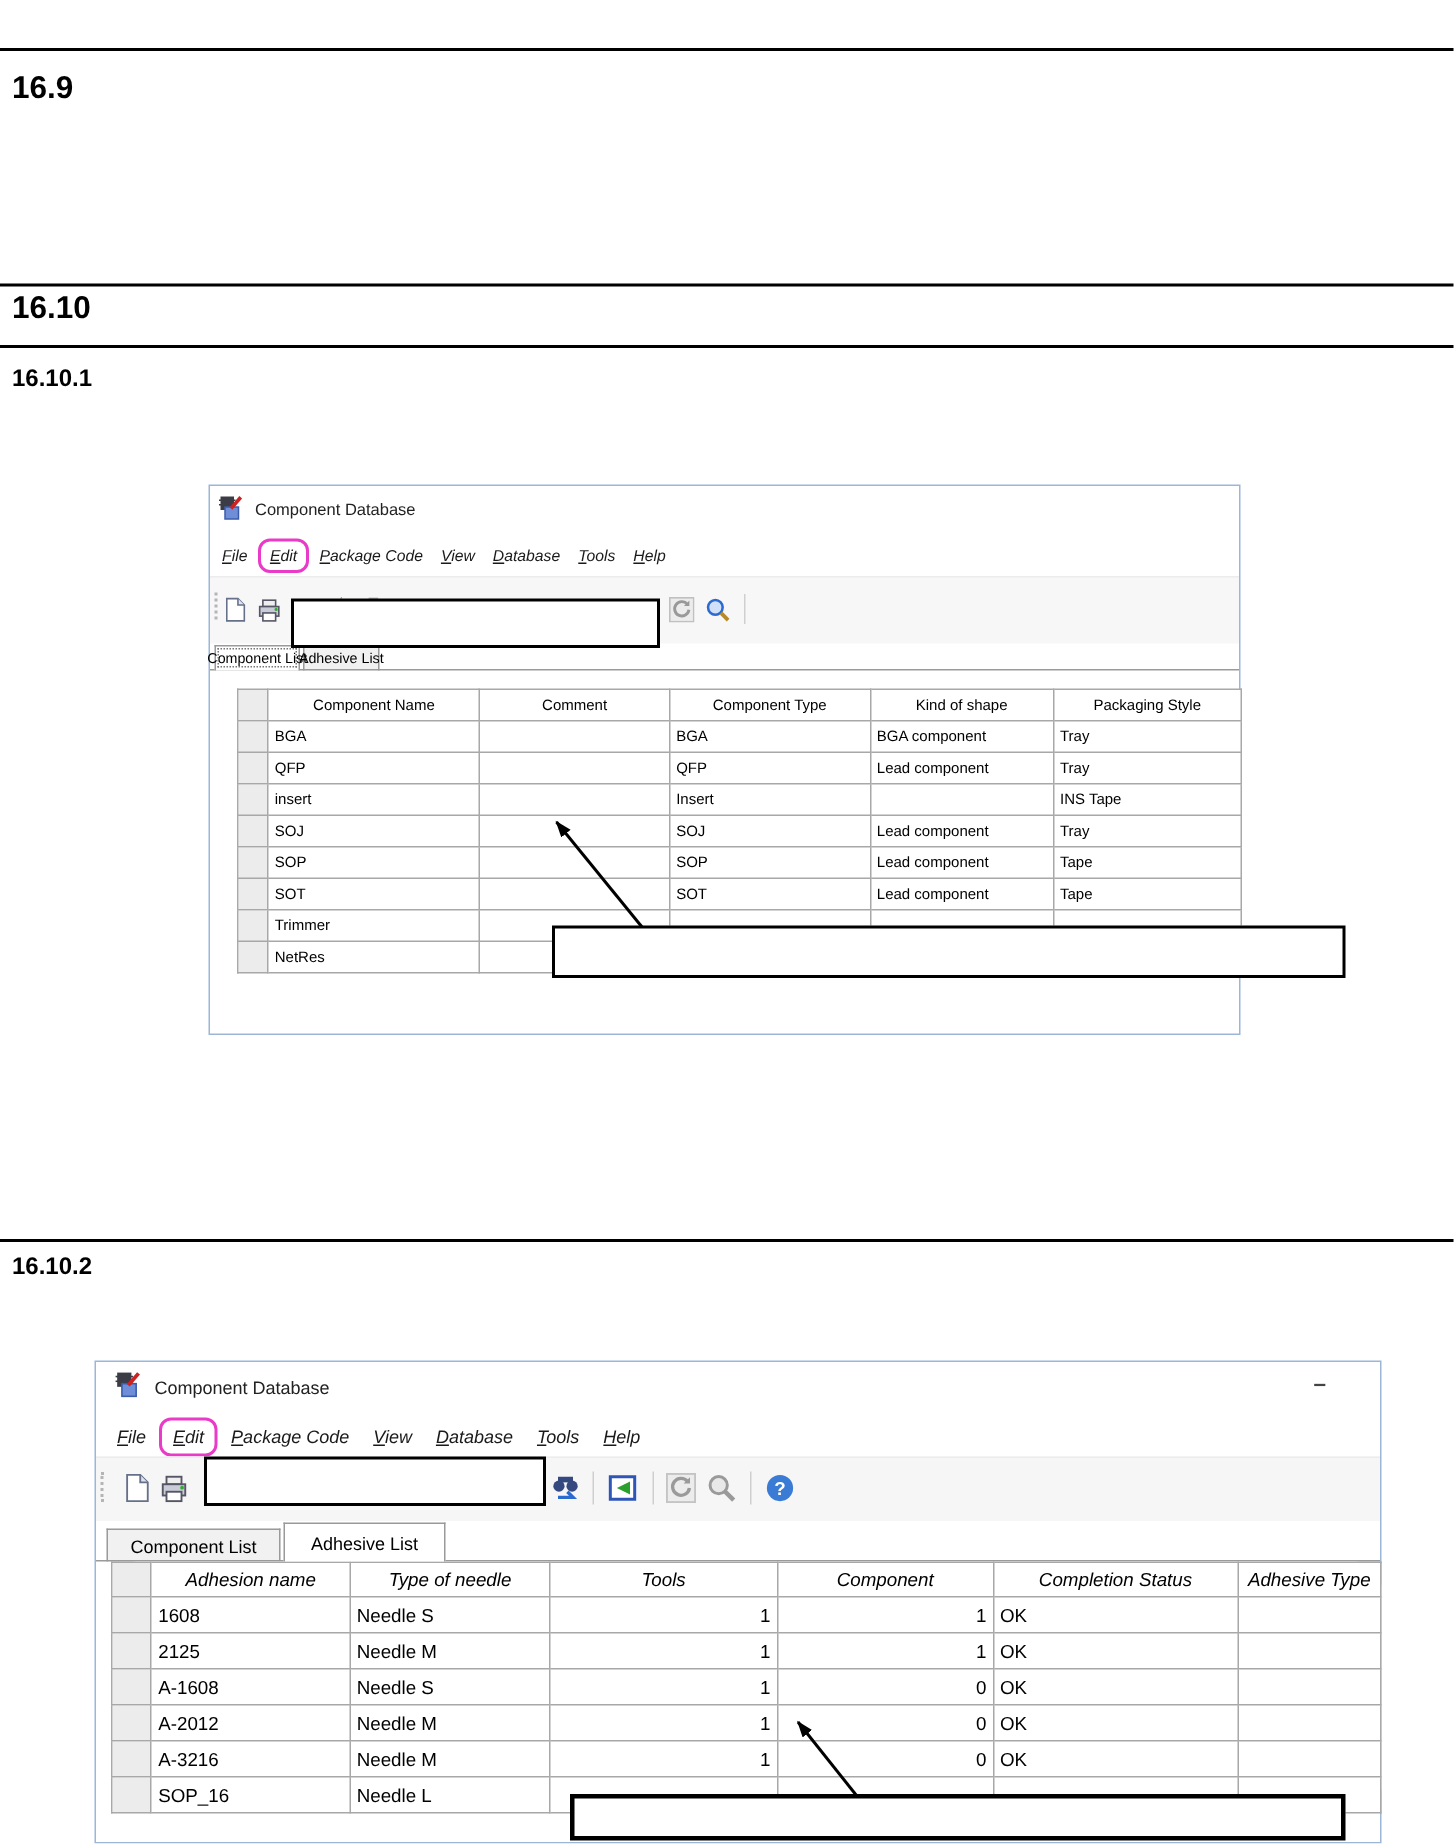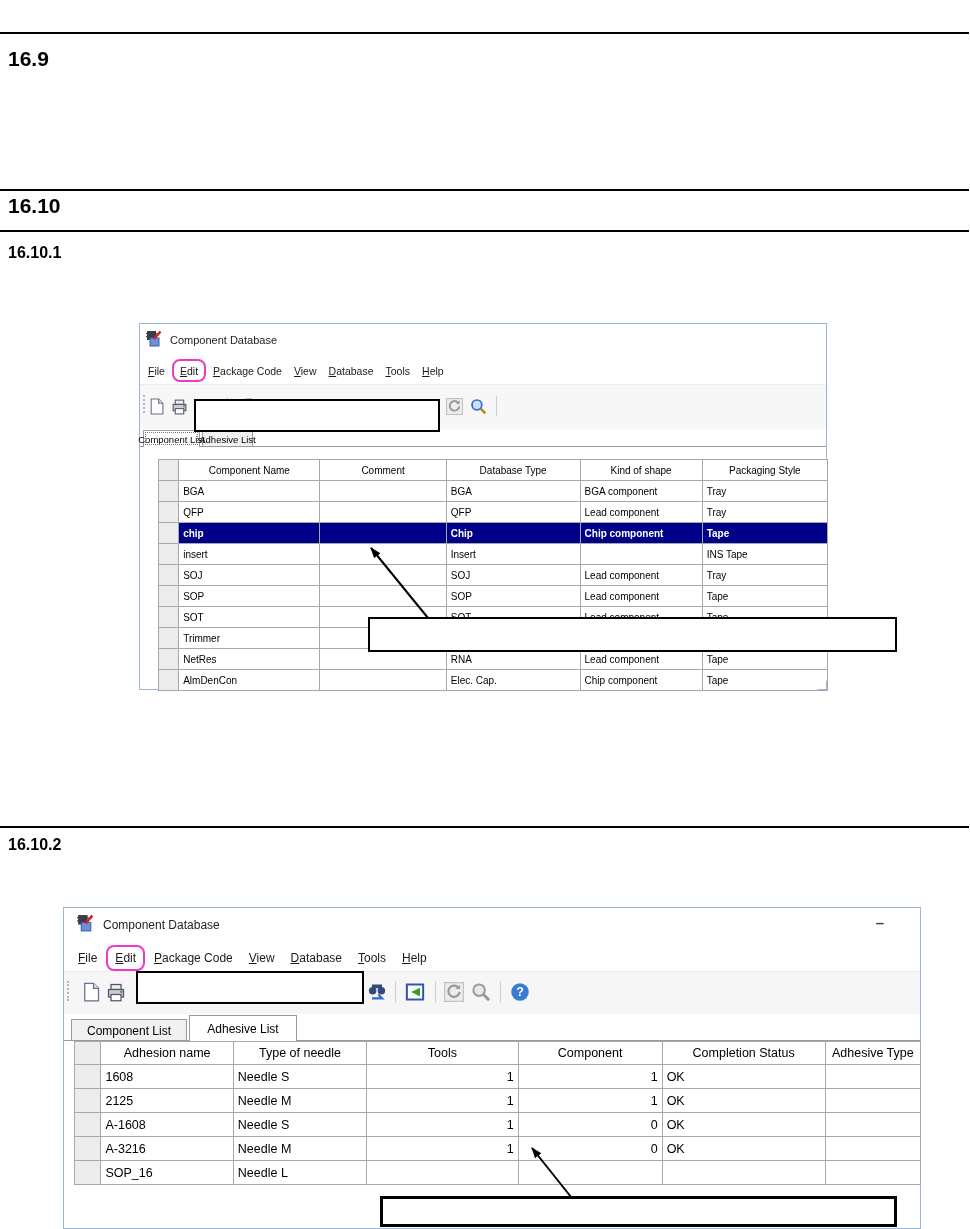--- a/index.html
+++ b/index.html
@@ -13,21 +13,21 @@
   .sec-h.small{font-size:16px;}
   .rule{position:absolute;left:0;width:969px;height:2px;background:#000;}
   .rule.thin{height:1.6px;}
 
   
   .win{position:absolute;background:#fff;border:1px solid #9bb6d7;box-sizing:border-box;z-index:1;}
   .titlebar{position:absolute;left:0;top:0;right:0;display:flex;align-items:center;background:#fff;}
   .titlebar .ticon{flex:0 0 auto;}
   .title-text{color:#222;}
   .min-btn{position:absolute;color:#444;font-weight:bold;}
-  .menubar{position:absolute;left:0;right:0;display:flex;align-items:center;color:#1a1a1a;}
+  .menubar{position:absolute;left:0;right:0;display:flex;align-items:center;color:#1a1a1a;font-style:italic;}
   .menu-item{display:inline-block;}
   .menu-item::first-letter{text-decoration:underline;}
   .hl-box{border:2.5px solid #ea3bc8;border-radius:8px;display:inline-flex;align-items:center;justify-content:center;}
   .toolbar{position:absolute;left:0;right:0;background:#f6f6f6;border-top:1px solid #ececec;display:block;}
   .grip{position:absolute;left:3px;border-left:2px dotted #b5b5b5;}
   .tbi{position:absolute;}
   .tsep{position:absolute;width:1px;background:#cfcfcf;}
   .tabbar{position:absolute;left:0;right:0;}
   .tabline{position:absolute;left:0;right:0;bottom:0;height:1px;background:#9a9a9a;}
   .tab{position:absolute;box-sizing:border-box;border:1px solid #9a9a9a;border-bottom:none;background:#f1f1f1;
@@ -66,21 +66,21 @@
   #win2 .menubar{top:36px;height:27px;font-size:12px;padding-left:6px;}
   #win2 .menu-item{padding:0 8px;}
   #win2 .hl-box{height:22px;padding:0 6px;margin:0 1px;}
   #win2 .toolbar{top:63px;height:42px;background:#f6f6f6;}
   #win2 .grip{top:9px;height:20px;}
   #win2 .tbi{top:10px;width:20px;height:20px;}
   #win2 .tabbar{top:107px;height:26px;font-size:12px;}
   #win2 .tab{height:22px;padding:0 12px;bottom:0;}
   #win2 .tab.active{height:26px;}
   #win2 table.grid{left:10px;top:133px;width:847px;font-size:12.5px;}
-  #win2 .grid th{height:22px;}
+  #win2 .grid th{height:22px;font-style:italic;}
   #win2 .grid td{height:23px;}
   #win2 .grid tr.sel{outline:1px dotted #cdc67c;outline-offset:-1px;}
   #win2 .grid tr.sel td{border-top-color:#9a9340;border-bottom-color:#9a9340;}
 
   
   .callout{position:absolute;background:#fff;border:2px solid #000;box-sizing:border-box;z-index:5;}
   .callout.thick{border-width:3px;}
   #arrow-layer{position:absolute;left:0;top:0;z-index:6;pointer-events:none;}
 </style>
 </head>
@@ -222,21 +222,21 @@
         <col style="width:119px;">
       <col style="width:126px;">
         <col style="width:115px;">
         <col style="width:118px;">
     </colgroup>
     <thead>
       <tr>
         <th class="rowhdr"></th>
         <th>Component Name</th>
         <th>Comment</th>
-        <th>Database Type</th>
+        <th>Component Type</th>
         <th>Kind of shape</th>
         <th>Packaging Style</th>
       </tr>
     </thead>
     <tbody>
         <tr>
           <td class="rowhdr"></td>
           <td>BGA</td>
           <td></td>
           <td>BGA</td>
@@ -244,28 +244,20 @@
           <td>Tray</td>
         </tr>
         <tr>
           <td class="rowhdr"></td>
           <td>QFP</td>
           <td></td>
           <td>QFP</td>
           <td>Lead component</td>
           <td>Tray</td>
         </tr>
-        <tr class="sel">
-          <td class="rowhdr"></td>
-          <td>chip</td>
-          <td></td>
-          <td>Chip</td>
-          <td>Chip component</td>
-          <td>Tape</td>
-        </tr>
         <tr>
           <td class="rowhdr"></td>
           <td>insert</td>
           <td></td>
           <td>Insert</td>
           <td></td>
           <td>INS Tape</td>
         </tr>
         <tr>
           <td class="rowhdr"></td>
@@ -298,28 +290,20 @@
           <td></td>
           <td></td>
           <td></td>
         </tr>
         <tr>
           <td class="rowhdr"></td>
           <td>NetRes</td>
           <td></td>
           <td>RNA</td>
           <td>Lead component</td>
-          <td>Tape</td>
-        </tr>
-        <tr>
-          <td class="rowhdr"></td>
-          <td>AlmDenCon</td>
-          <td></td>
-          <td>Elec. Cap.</td>
-          <td>Chip component</td>
           <td>Tape</td>
         </tr>
       </tbody>
   </table>
 </div>
 
 <div class="win" id="win2">
   <div class="titlebar">
     <span class="ticon">
       <svg width="19" height="19" viewBox="0 0 18 18">
@@ -456,20 +440,29 @@
           <td class="rowhdr"></td>
           <td>A-1608</td>
           <td>Needle S</td>
           <td class="num">1</td>
           <td class="num">0</td>
           <td>OK</td>
           <td></td>
         </tr>
         <tr>
           <td class="rowhdr"></td>
+          <td>A-2012</td>
+          <td>Needle M</td>
+          <td class="num">1</td>
+          <td class="num">0</td>
+          <td>OK</td>
+          <td></td>
+        </tr>
+        <tr>
+          <td class="rowhdr"></td>
           <td>A-3216</td>
           <td>Needle M</td>
           <td class="num">1</td>
           <td class="num">0</td>
           <td>OK</td>
           <td></td>
         </tr>
         <tr>
           <td class="rowhdr"></td>
           <td>SOP_16</td>

